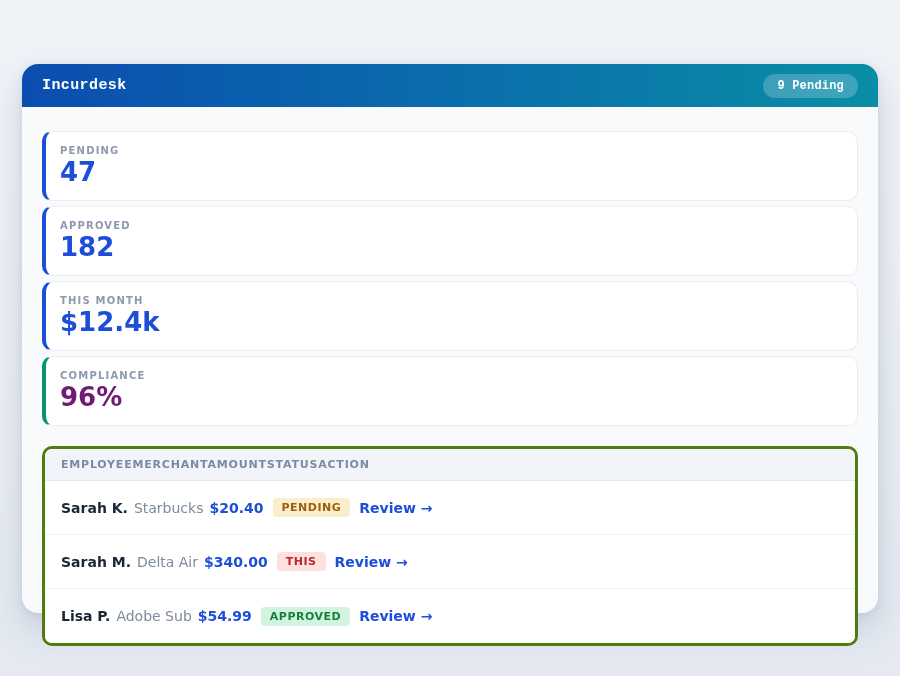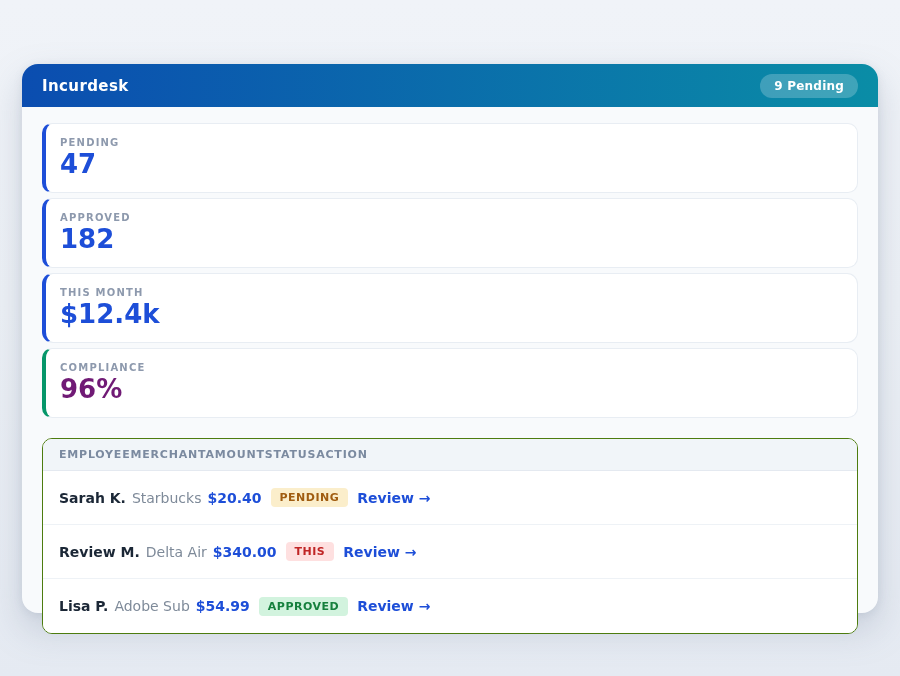--- a/index.html
+++ b/index.html
@@ -18,37 +18,38 @@
     box-shadow: 0 16px 36px rgba(110,125,150,.28), 0 2px 8px rgba(110,125,150,.14);
   }
   .app-header {
     height: 43px;
     border-radius: 16px 16px 0 0;
     background: linear-gradient(90deg, #0b4db0 0%, #0a8da6 100%);
     display: flex;
     align-items: center;
     justify-content: space-between;
     padding: 0 20px;
+    font-family: Liberation Mono, monospace;
   }
   .app-title {
     color: #ffffff;
     font-size: 15px;
     font-weight: bold;
     letter-spacing: .4px;
   }
   .header-badge {
     background: rgba(255,255,255,.22);
     color: #ffffff;
     font-size: 12px;
     font-weight: bold;
     padding: 5px 14px;
     border-radius: 999px;
     letter-spacing: .2px;
   }
-  .content { padding: 16px 20px 20px; }
+  .content { padding: 24px 20px 20px; }
   .stat-card {
     height: 70px;
     background: #ffffff;
     border: 1px solid #e8edf3;
     border-left: 4px solid #1d4ed8;
     border-radius: 10px;
     padding: 13px 16px 0 14px;
     margin-bottom: 5px;
   }
   .stat-label {
@@ -60,21 +61,21 @@
   .stat-value {
     font-size: 26px;
     font-weight: bold;
     line-height: 1.1;
     margin-top: 2px;
     color: #1d4ed8;
   }
   .table-card {
     margin-top: 20px;
     background: #ffffff;
-    border: 1px solid #4d7c0f;
+    border: 3px solid #4d7c0f;
     border-radius: 10px;
     overflow: hidden;
   }
   .table-head {
     background: #f1f5f9;
     border-bottom: 1px solid #e4e9f0;
     padding: 9px 16px;
     font-size: 11px;
     font-weight: bold;
     letter-spacing: .8px;
@@ -152,21 +153,21 @@
 
       <div class="t-row">
         <span class="cell-employee">Sarah K.</span>
         <span class="cell-merchant">Starbucks</span>
         <span class="cell-amount">$20.40</span>
         <span class="status-badge" style="background-color: rgb(251, 238, 203); color: rgb(160, 92, 16);">PENDING</span>
         <span class="cell-action">Review →</span>
       </div>
 
       <div class="t-row">
-        <span class="cell-employee">Review M.</span>
+        <span class="cell-employee">Sarah M.</span>
         <span class="cell-merchant">Delta Air</span>
         <span class="cell-amount">$340.00</span>
         <span class="status-badge" style="background-color: rgb(254, 224, 224); color: rgb(192, 38, 38);">THIS</span>
         <span class="cell-action">Review →</span>
       </div>
 
       <div class="t-row">
         <span class="cell-employee">Lisa P.</span>
         <span class="cell-merchant">Adobe Sub</span>
         <span class="cell-amount">$54.99</span>

